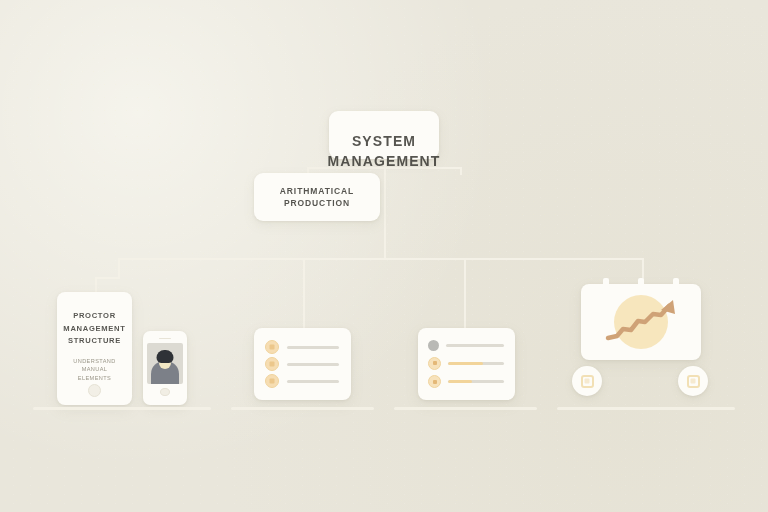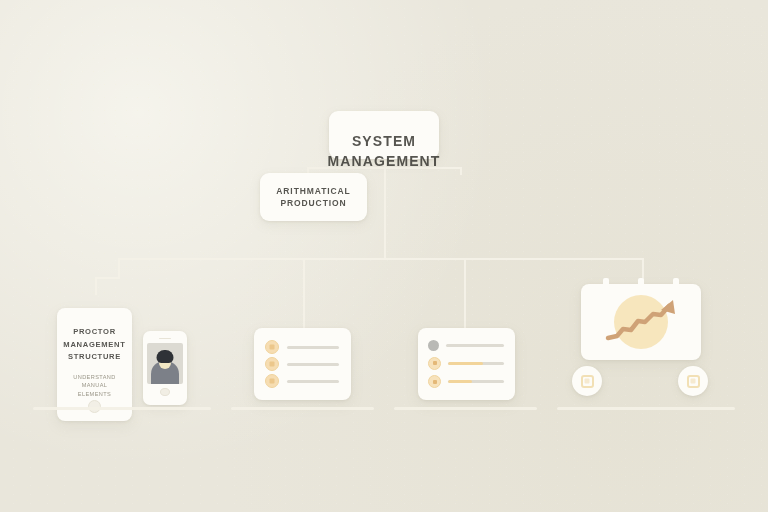--- a/index.html
+++ b/index.html
@@ -67,35 +67,35 @@
     font-weight: 700;
     filter: blur(0.35px);
     opacity: 0.86;
     padding: 0 8px;
     white-space: pre-line;
   }
 
   #node-root { left: 329px; top: 111px; width: 110px; height: 48px; }
   #node-root .node-label { font-size: 14px; letter-spacing: 1.1px; margin-top: 32px; }
 
-  #node-mid-left  { left: 260px; top: 173px; width: 107px; height: 48px; }
+  #node-mid-left  { left: 254px; top: 173px; width: 126px; height: 48px; }
   #node-mid-right { left: 406px; top: 173px; width: 108px; height: 48px; }
 
   
   .card {
     position: absolute;
     background: #fdfcf8;
     border-radius: 8px;
     box-shadow: 0 1px 3px rgba(150,143,120,0.15), 0 5px 14px rgba(150,143,120,0.11);
     box-sizing: border-box;
   }
 
   
   #card-text {
-    left: 57px; top: 308px; width: 75px; height: 113px;
+    left: 57px; top: 292px; width: 75px; height: 113px;
     display: flex; flex-direction: column; align-items: center;
     padding: 18px 6px 8px 6px;
   }
   #card-text .heading {
     color: #3b3a35;
     font-size: 7.6px;
     font-weight: 700;
     letter-spacing: 0.7px;
     line-height: 1.65;
     text-align: center;

